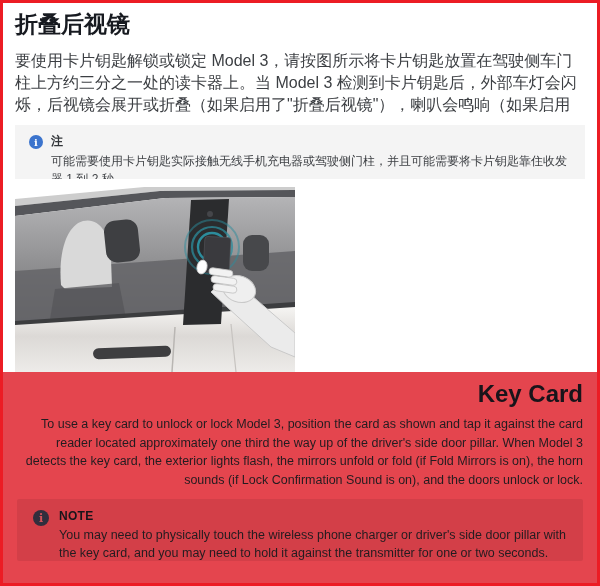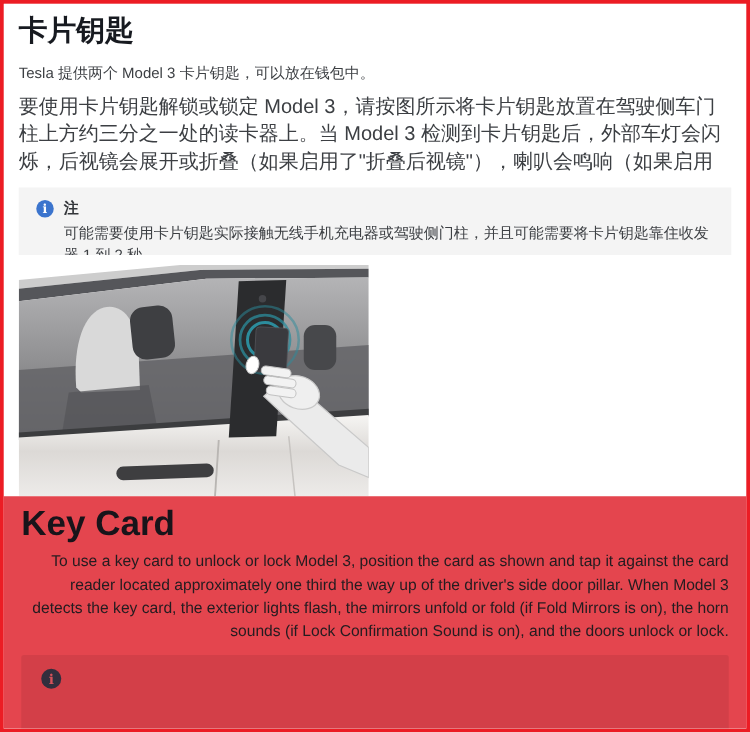--- a/index.html
+++ b/index.html
@@ -49,22 +49,22 @@
   .illustration { width: 280px; height: 185px; display: block; }
 
   
   .red-section {
     flex: 1 1 auto;
     background: #e4454e;
     padding: 8px 14px 0 14px;
     overflow: hidden;
   }
   .en-title {
-    font-size: 28px; font-weight: bold; color: #18141a;
-    line-height: 27px; height: 27px; margin-bottom: 8px;
+    font-size: 24px; font-weight: bold; color: #18141a;
+    line-height: 27px; height: 27px; margin-bottom: 8px; text-align: right;
   }
   .en-p {
     font-size: 12.5px; color: #231c20; line-height: 18.5px;
     height: 74px; margin-bottom: 10px; overflow: hidden; text-align: right;
   }
   .note-red {
     background: rgba(0,0,0,0.075);
     border-radius: 2px;
     height: 62px; overflow: hidden;
     padding: 10px 16px; display: flex; gap: 10px;
@@ -78,22 +78,21 @@
   }
   .note-red-title { font-size: 12px; font-weight: bold; color: #18141a; line-height: 14px; margin-bottom: 3px; letter-spacing: .3px; }
   .note-red-text  { font-size: 12.5px; color: #231c20; line-height: 18px; }
 </style>
 </head>
 <body>
 
 <div class="frame">
 
   <div class="cn-section">
-    <h1 class="cn-title">卡片钥匙</h1>
-    <p class="cn-p1">Tesla 提供两个 Model 3 卡片钥匙，可以放在钱包中。</p>
+    <h1 class="cn-title">折叠后视镜</h1>
     <p class="cn-p2">要使用卡片钥匙解锁或锁定 Model 3，请按图所示将卡片钥匙放置在驾驶侧车门柱上方约三分之一处的读卡器上。当 Model 3 检测到卡片钥匙后，外部车灯会闪烁，后视镜会展开或折叠（如果启用了"折叠后视镜"），喇叭会鸣响（如果启用了"锁定提示音"），车门会解锁或锁定。</p>
 
     <div class="note-gray">
       <span class="info-icon-blue">i</span>
       <div>
         <div class="note-gray-title">注</div>
         <div class="note-gray-text">可能需要使用卡片钥匙实际接触无线手机充电器或驾驶侧门柱，并且可能需要将卡片钥匙靠住收发器 1 到 2 秒。</div>
       </div>
     </div>
 
@@ -158,16 +157,20 @@
       </g>
     </svg>
   </div>
 
   <div class="red-section">
     <h2 class="en-title">Key Card</h2>
     <p class="en-p">To use a key card to unlock or lock Model 3, position the card as shown and tap it against the card reader located approximately one third the way up of the driver's side door pillar. When Model 3 detects the key card, the exterior lights flash, the mirrors unfold or fold (if Fold Mirrors is on), the horn sounds (if Lock Confirmation Sound is on), and the doors unlock or lock.</p>
 
     <div class="note-red">
       <span class="info-icon-dark">i</span>
+      <div>
+        <div class="note-red-title">NOTE</div>
+        <div class="note-red-text">You may need to physically touch the wireless phone charger or driver's side door pillar with the key card, and you may need to hold it against the transmitter for one or two seconds.</div>
+      </div>
     </div>
   </div>
 
 </div>
 
 </body></html>

